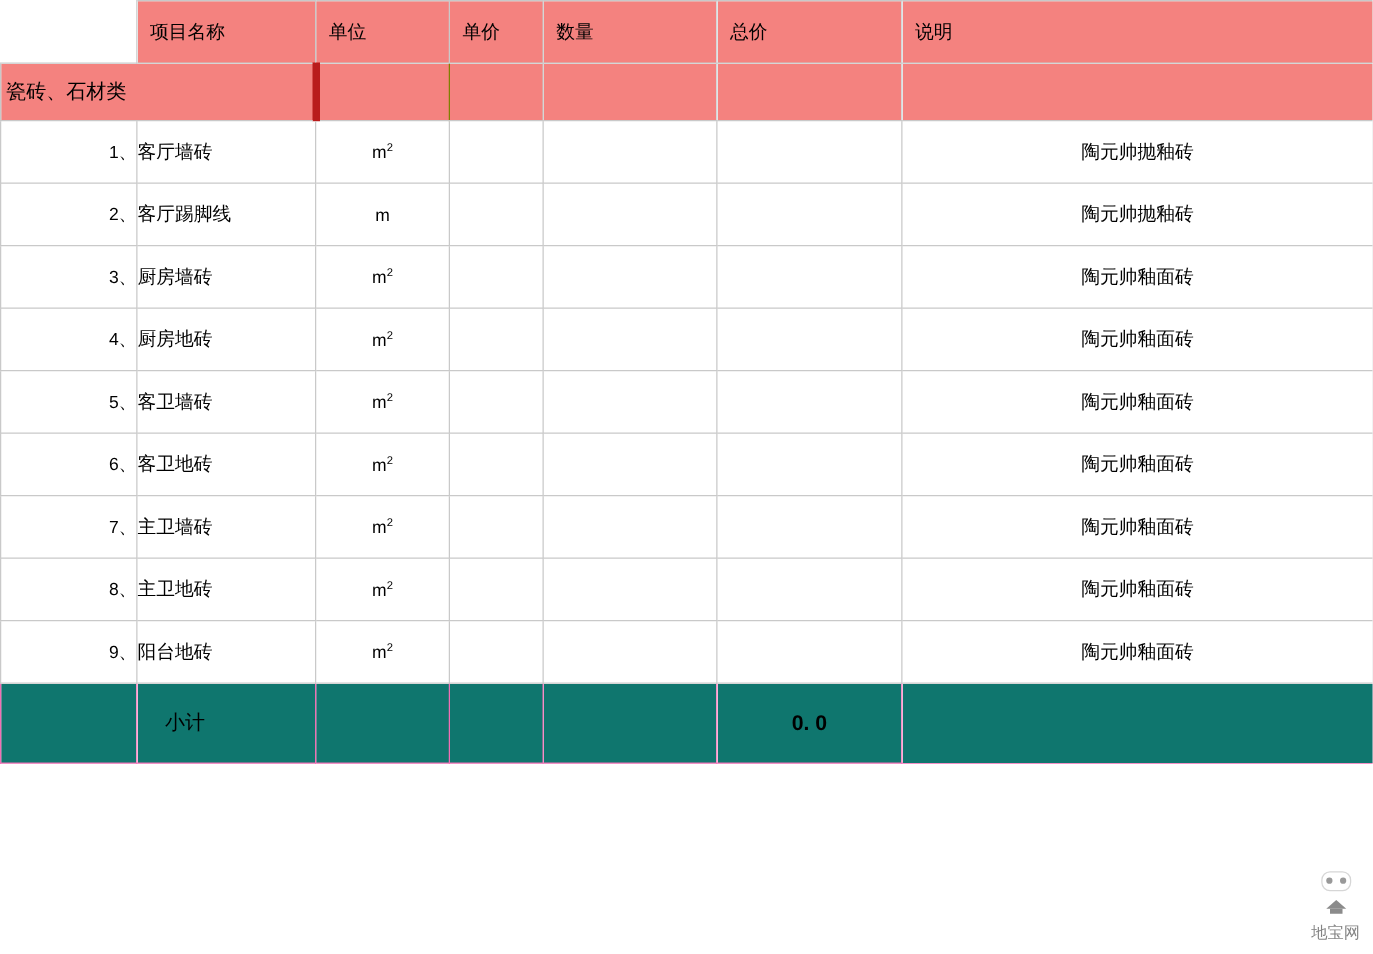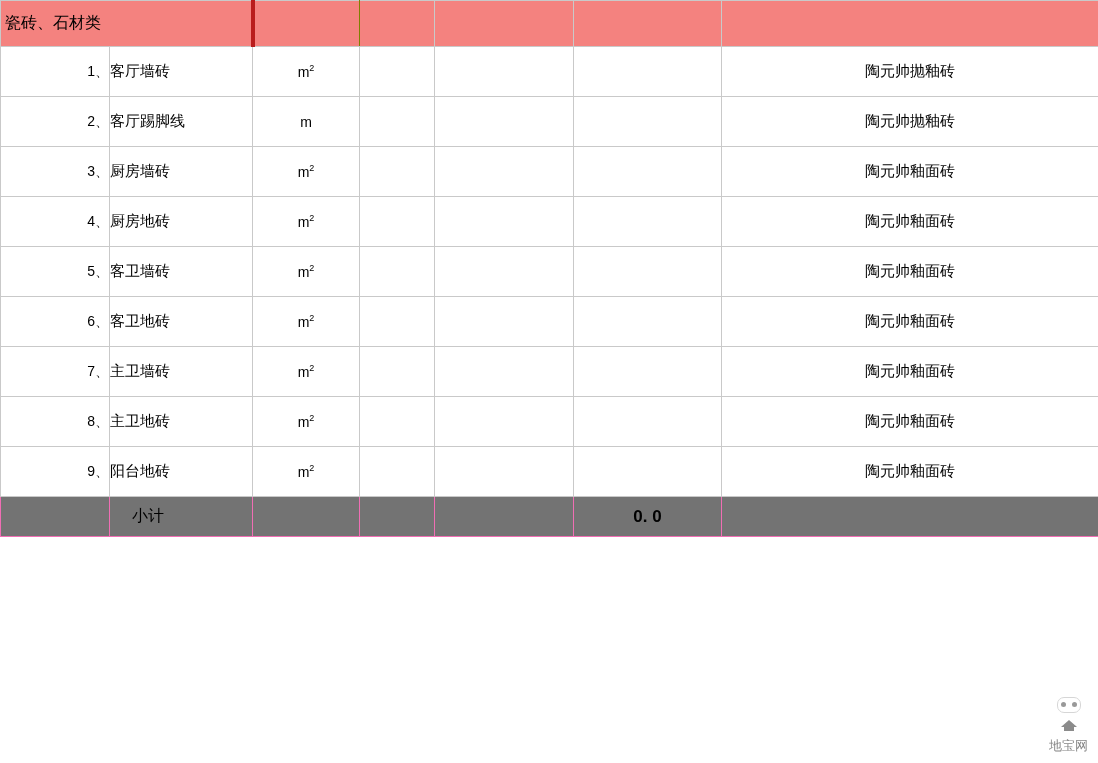--- a/index.html
+++ b/index.html
@@ -55,21 +55,21 @@
   tr.header td.c-idx { background: #ffffff; border-left: none; border-top: none;}
 
   
   tr.category td {
     background: #f4827f;
     height: 46px;
     font-size: 16px;
   }
   tr.category td.cat-label {
     padding-left: 4px;
-    border-right: 4px solid #b91c1c;
+    border-right: 6px solid #b91c1c;
   }
   tr.category td.cat-name {
     border-right: 1px solid #808000;
     border-left: none;
   }
 
   
   tr.data td { height: 50px; }
   td.idx {
     text-align: right;
@@ -79,22 +79,22 @@
     padding-bottom: 6px;
   }
   td.name { padding-left: 14px; font-size: 15px; }
   td.unit { text-align: center; font-size: 14px; }
   td.note { padding-left: 8px; font-size: 15px; text-align: center; }
   td.blank { }
   sup { font-size: 9px; vertical-align: super; }
 
   
   tr.subtotal td {
-    background: #737373;
-    height: 40px;
+    background: #0f766e;
+    height: 64px;
     border-color: #f06eb4;
   }
   tr.subtotal td.st-label {
     padding-left: 22px;
     font-size: 16px;
   }
   tr.subtotal td.st-value {
     text-align: center;
     font-size: 17px;
     font-weight: bold;
@@ -165,20 +165,29 @@
     <colgroup>
       <col class="c-idx">
         <col class="c-name">
         <col class="c-unit">
         <col class="c-price">
         <col class="c-qty">
         <col class="c-total">
         <col class="c-note">
     </colgroup>
     <tbody>
+      <tr class="header">
+        <td class="c-idx"></td>
+        <td class="c-name pad">项目名称</td>
+        <td class="c-unit pad">单位</td>
+        <td class="c-price pad">单价</td>
+        <td class="c-qty pad">数量</td>
+        <td class="c-total pad">总价</td>
+        <td class="c-note pad">说明</td>
+      </tr>
 
       <tr class="category">
         <td class="cat-label" colspan="2">瓷砖、石材类</td>
         <td class="cat-name"></td>
         <td></td>
         <td></td>
         <td></td>
         <td></td>
       </tr>
 

